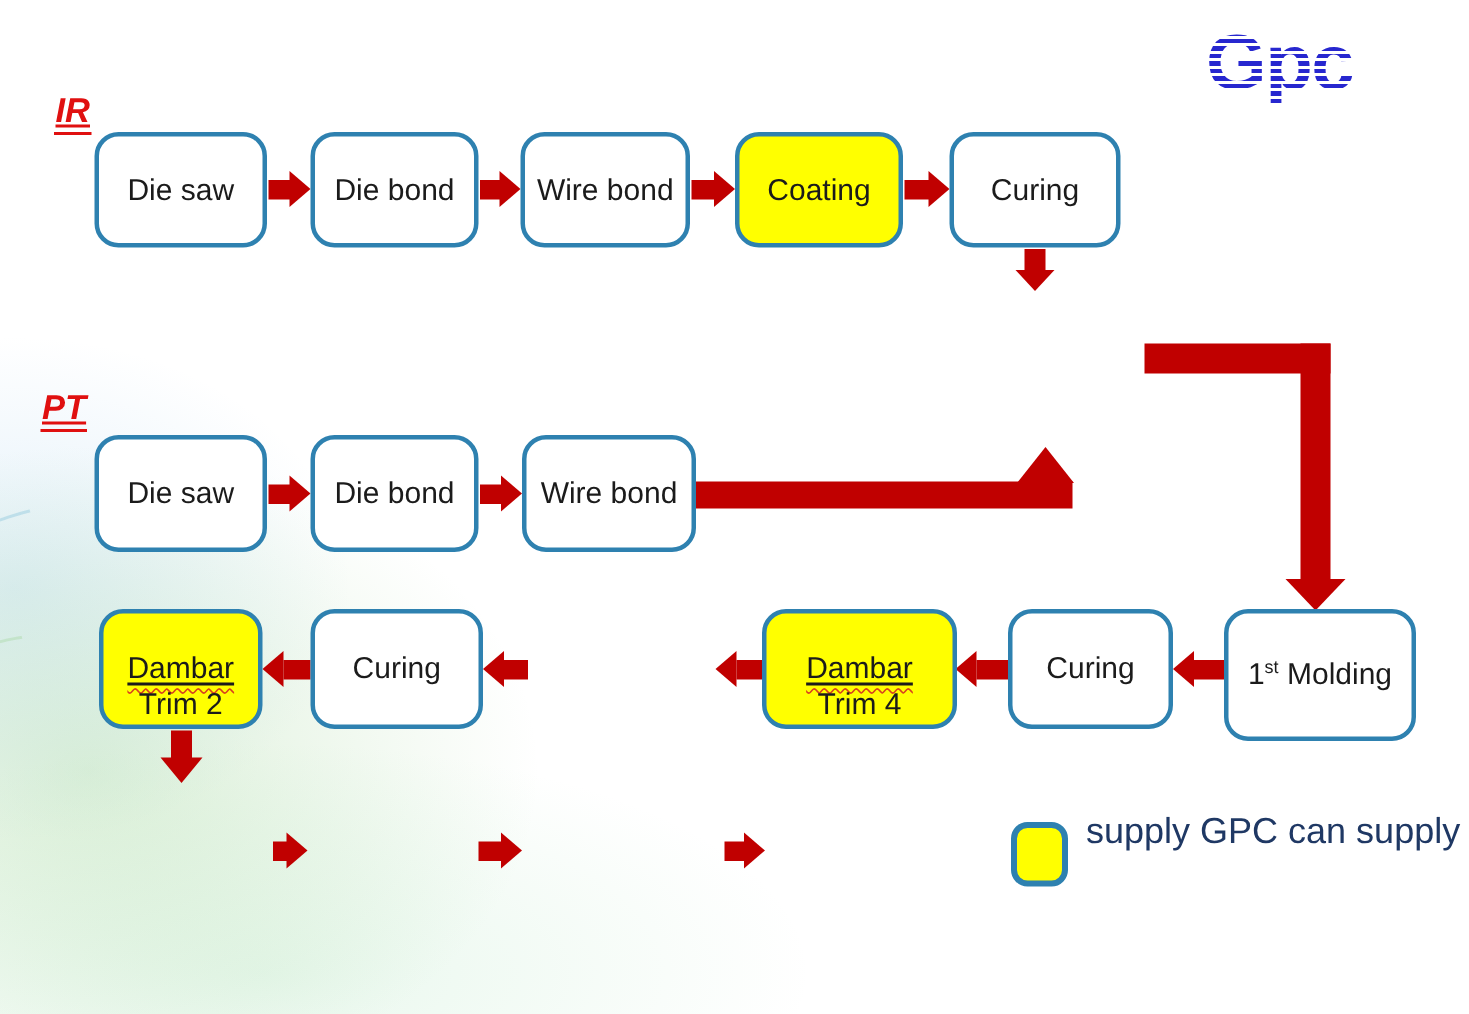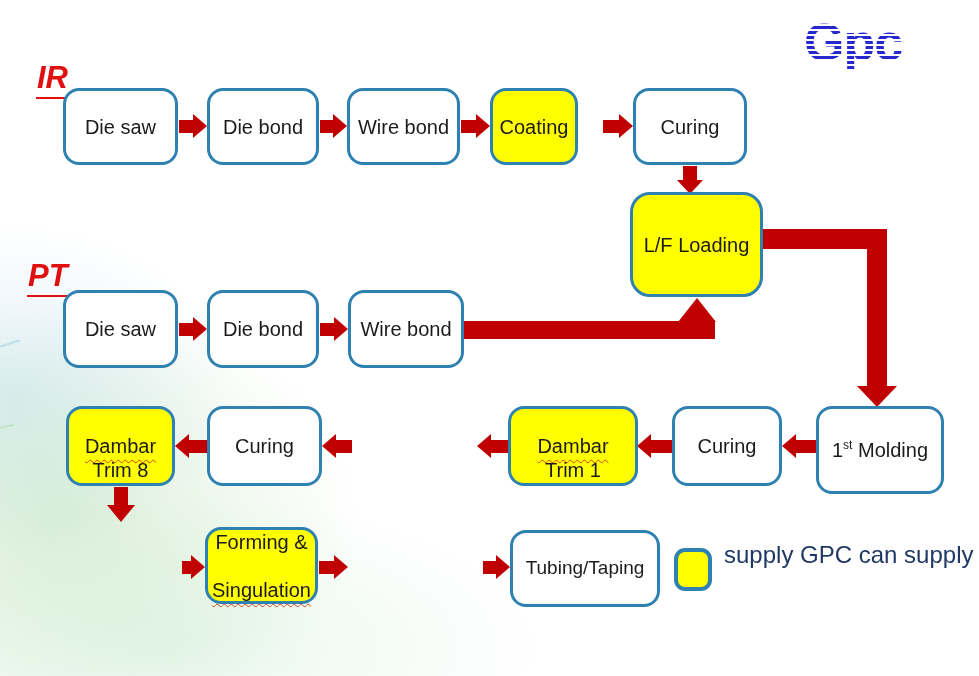--- a/index.html
+++ b/index.html
@@ -19,31 +19,31 @@
 
   .box{
     position:absolute;box-sizing:border-box;background:#fff;
     border:3px solid #2E81B0;border-radius:16px;
     display:flex;flex-direction:column;align-items:center;justify-content:center;
     font-size:20px;color:#1b1b1b;text-align:center;line-height:1.2;
   }
   .box.yellow{background:#FFFF00;}
   .box.big{border-radius:20px;}
   .flowlabel{
-    position:absolute;font-size:31px;font-weight:bold;font-style:italic;color:#E01010;
-    border-bottom:2px solid #E01010;padding:0 1px 1px 1px;
+    position:absolute;font-size:23px;font-weight:bold;font-style:italic;color:#E01010;
+    border-bottom:2px solid #E01010;padding:0 1px 1px 1px;text-decoration:underline;
   }
   .shaft{position:absolute;background:#C00000;}
   .tri{position:absolute;width:0;height:0;border-style:solid;border-color:transparent;}
   .tri-r{border-left-color:#C00000;}
   .tri-l{border-right-color:#C00000;}
   .tri-d{border-top-color:#C00000;}
   .tri-u{border-bottom-color:#C00000;}
 
-  .u-solid{text-underline-offset:3px;margin-top:24px;}
+  .u-solid{text-decoration:underline;text-underline-offset:3px;margin-top:24px;}
   .u-wavy{text-decoration:underline wavy #D8401E;text-decoration-thickness:1px;text-underline-offset:6px;}
   sup{font-size:12px;line-height:0;}
 
   #legend-text{position:absolute;left:724px;top:540px;width:250px;font-size:24px;line-height:30px;color:#1F3864;}
   #legend-swatch{position:absolute;left:674px;top:548px;width:38px;height:43px;background:#FFFF00;border:4px solid #2E81B0;border-radius:11px;box-sizing:border-box;}
 
   #logo{position:absolute;left:804px;top:12px;font-size:52px;font-weight:bold;color:#2727CF;letter-spacing:-1px;}
   #logo-stripes{position:absolute;left:798px;top:16px;width:122px;height:56px;
     background:repeating-linear-gradient(to bottom, rgba(255,255,255,0) 0 3px, #ffffff 3px 5px);}
   .tubing{font-size:19px;}
@@ -110,65 +110,55 @@
 
   <div class="box" style="left:63px;top:88px;width:115px;height:77px;">
       <span>Die saw</span>
     </div>
   <div class="box" style="left:207px;top:88px;width:112px;height:77px;">
       <span>Die bond</span>
     </div>
   <div class="box" style="left:347px;top:88px;width:113px;height:77px;">
       <span>Wire bond</span>
     </div>
-  <div class="box yellow" style="left:490px;top:88px;width:88px;height:77px;">
+  <div class="box yellow" style="left:490px;top:88px;width:112px;height:77px;">
       <span>Coating</span>
     </div>
   <div class="box" style="left:633px;top:88px;width:114px;height:77px;">
       <span>Curing</span>
     </div>
 
-  <div class="box yellow big" style="left:630px;top:192px;width:133px;height:105px;">
-      <span>L/F Loading</span>
-    </div>
 
   <div class="box" style="left:63px;top:290px;width:115px;height:78px;">
       <span>Die saw</span>
     </div>
   <div class="box" style="left:207px;top:290px;width:112px;height:78px;">
       <span>Die bond</span>
     </div>
   <div class="box" style="left:348px;top:290px;width:116px;height:78px;">
       <span>Wire bond</span>
     </div>
 
   <div class="box yellow" style="left:66px;top:406px;width:109px;height:80px;">
     <span class="u-solid"><span class="u-wavy">Dambar</span></span>
-    <span>Trim 8</span>
+    <span>Trim 2</span>
   </div>
   <div class="box" style="left:207px;top:406px;width:115px;height:80px;">
       <span>Curing</span>
     </div>
   <div class="box yellow" style="left:508px;top:406px;width:130px;height:80px;">
     <span class="u-solid"><span class="u-wavy">Dambar</span></span>
-    <span>Trim 1</span>
+    <span>Trim 4</span>
   </div>
   <div class="box" style="left:672px;top:406px;width:110px;height:80px;">
       <span>Curing</span>
     </div>
   <div class="box" style="left:816px;top:406px;width:128px;height:88px;">
     <span><span>1</span><sup>st</sup><span> Molding</span></span>
   </div>
 
-  <div class="box yellow" style="left:205px;top:527px;width:113px;height:77px;">
-    <span>Forming &amp;</span>
-    <span class="u-solid"><span class="u-wavy">Singulation</span></span>
-  </div>
-  <div class="box tubing" style="left:510px;top:530px;width:150px;height:77px;">
-      <span>Tubing/Taping</span>
-    </div>
 
   <div id="legend-swatch"></div>
   <div id="legend-text">
     <div>supply GPC can supply</div>
   </div>
 
 </div>
 
 </body></html>

